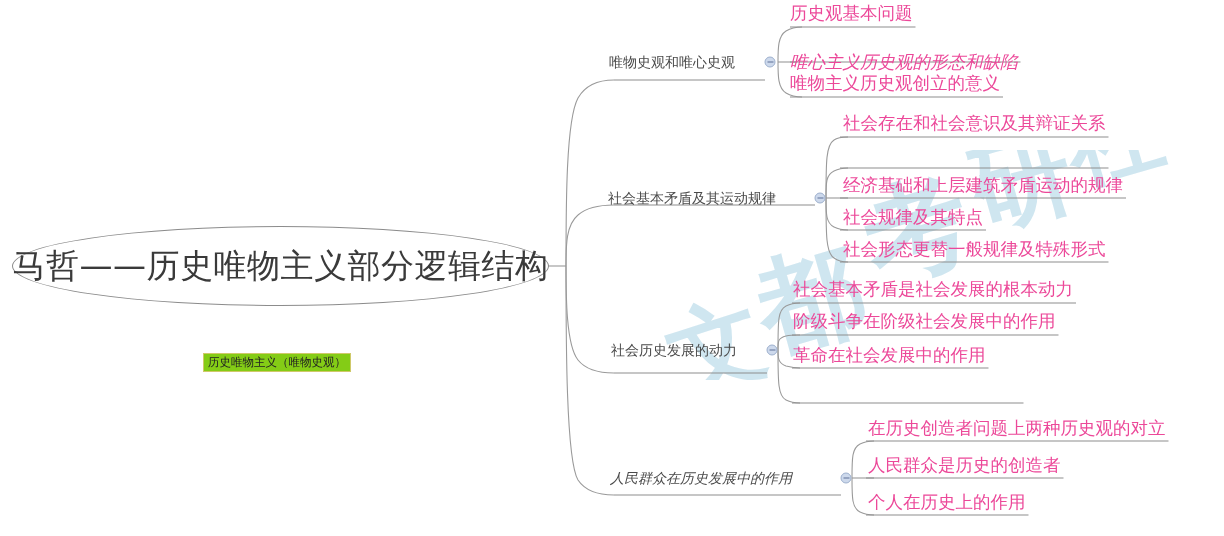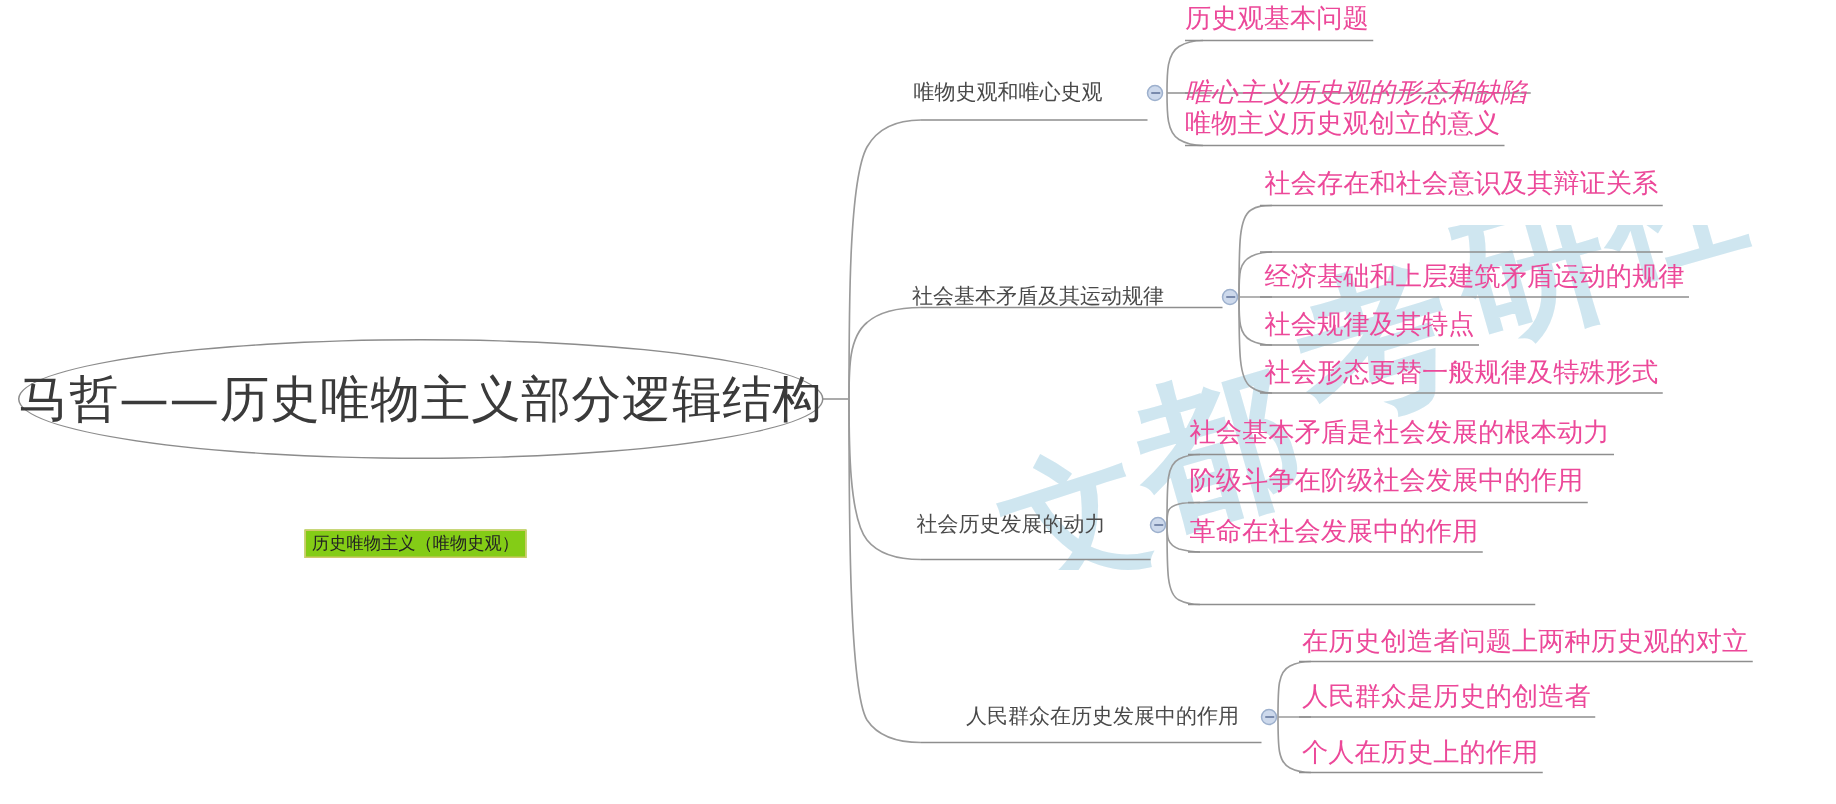--- a/index.html
+++ b/index.html
@@ -233,20 +233,20 @@
   <div class="node-text level2" style="left:843px; top:218px;">社会规律及其特点</div>
   <div class="node-text level2" style="left:843px; top:250px;">社会形态更替一般规律及特殊形式</div>
 
   <div class="node-text level1 right-align" style="left: 611px; top: 350px;">社会历史发展的动力</div>
   <div class="toggle-icon" style="left:772px; top:350px;"></div>
 
   <div class="node-text level2" style="left:793px; top:290px;">社会基本矛盾是社会发展的根本动力</div>
   <div class="node-text level2" style="left:793px; top:322px;">阶级斗争在阶级社会发展中的作用</div>
   <div class="node-text level2" style="left:793px; top:356px;">革命在社会发展中的作用</div>
 
-  <div class="node-text level1 right-align" style="left: 644px; top: 478px;">人民群众在历史发展中的作用</div>
+  <div class="node-text level1 right-align" style="left: 610px; top: 478px; font-style: italic;">人民群众在历史发展中的作用</div>
   <div class="toggle-icon" style="left:846px; top:478px;"></div>
 
   <div class="node-text level2" style="left:868px; top:429px;">在历史创造者问题上两种历史观的对立</div>
   <div class="node-text level2" style="left:868px; top:466px;">人民群众是历史的创造者</div>
   <div class="node-text level2" style="left:868px; top:503px;">个人在历史上的作用</div>
 
 </div>
 
 </body></html>

